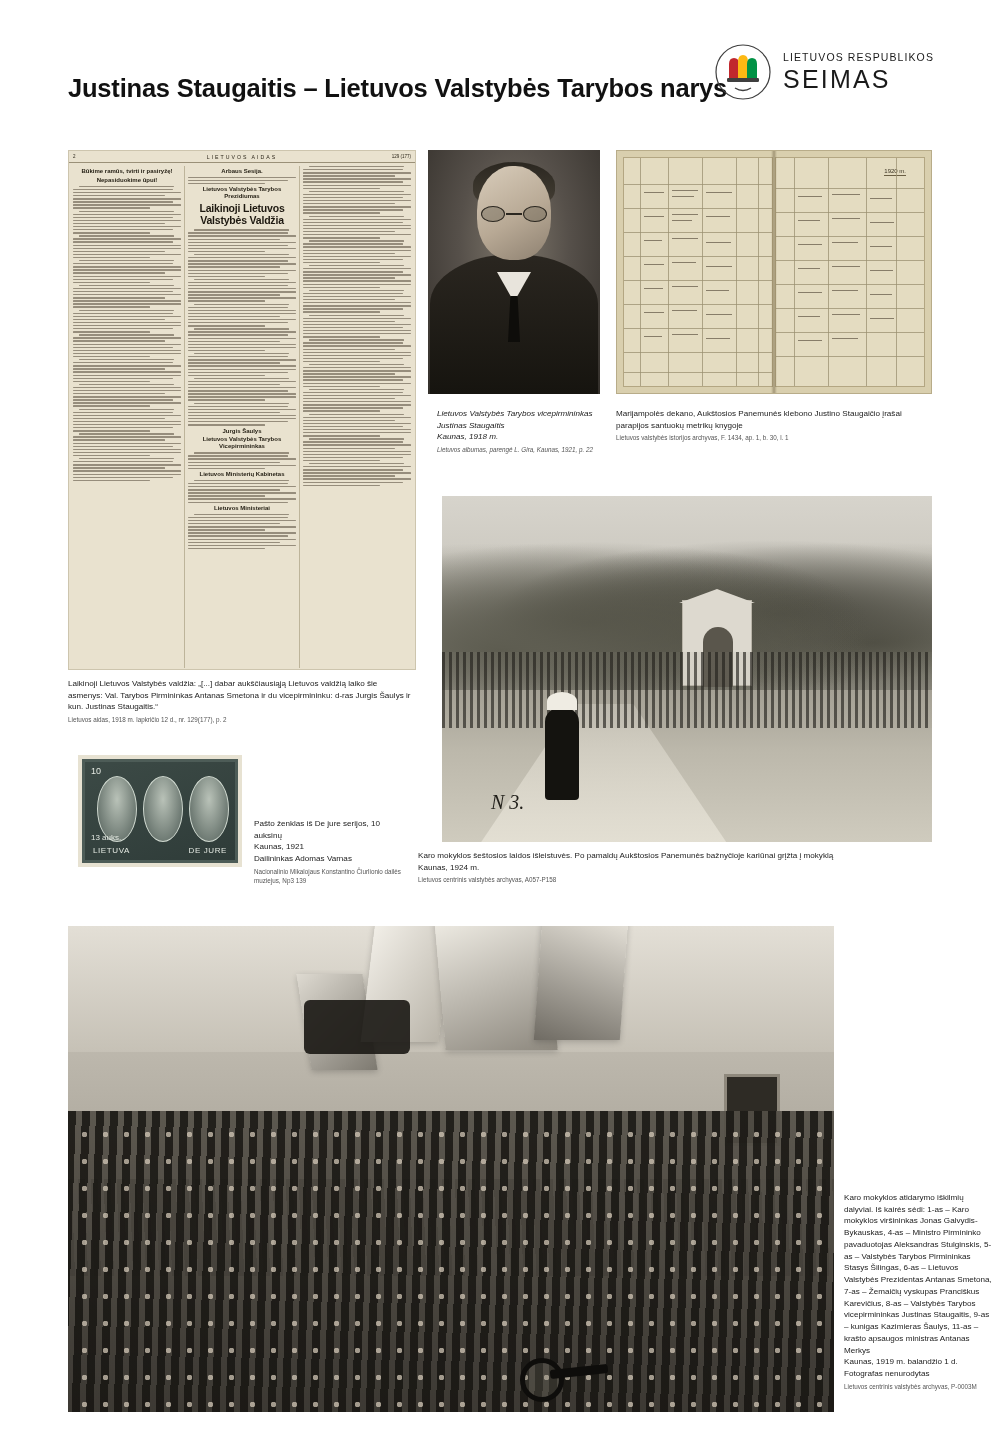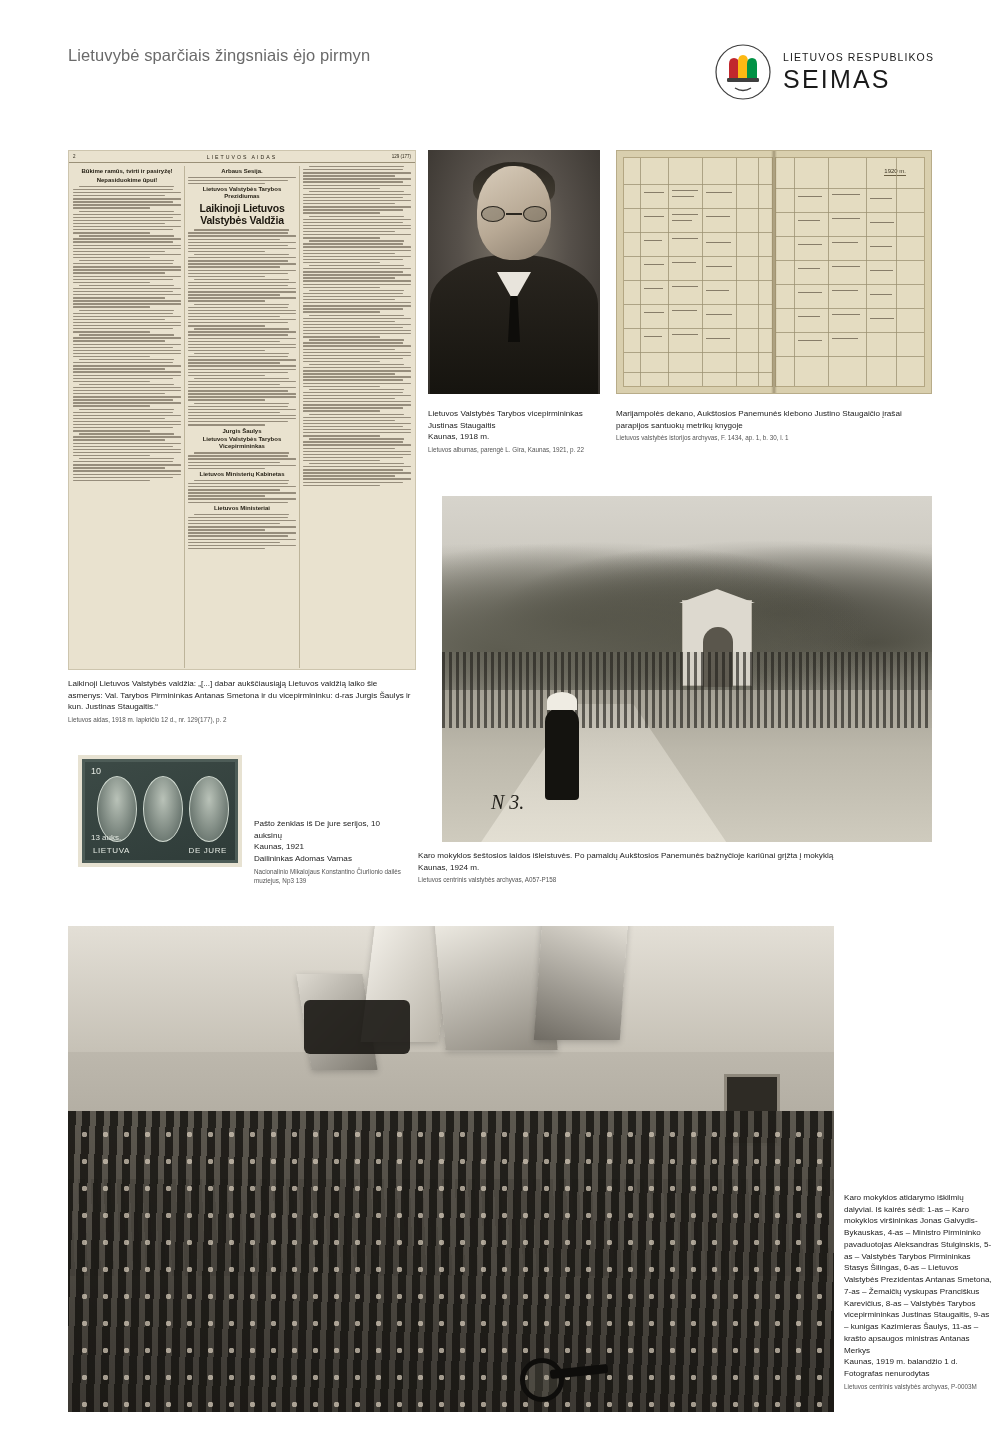--- a/index.html
+++ b/index.html
@@ -463,32 +463,32 @@
     line-height: 1.45;
     color: #1b1b1b;
   }
   .cap .src {
     display: block;
     font-size: 6.3px;
     color: #555555;
     margin-top: 3px;
     line-height: 1.4;
   }
-  .cap-portrait { left: 428px; top: 408px; width: 172px; }
+  .cap-portrait { left: 437px; top: 408px; width: 172px; font-style: italic; }
   .cap-registry { left: 616px; top: 408px; width: 316px; }
   .cap-newspaper { left: 68px; top: 678px; width: 346px; }
   .cap-field { left: 418px; top: 850px; width: 492px; }
   .cap-stamp { left: 254px; top: 818px; width: 150px; }
   .cap-hall { left: 844px; top: 1192px; width: 150px; }
 </style>
 </head>
 <body>
 
 <div class="header">
-  <div class="header-subtitle">Lietuvybė sparčiais žingsniais ėjo pirmyn</div>
+  <div class="header-title">Justinas Staugaitis – Lietuvos Valstybės Tarybos narys</div>
 
   <div class="logo-wrap">
     <div class="logo-mark">
       <svg width="56" height="56" viewBox="0 0 56 56" aria-hidden="true">
         <circle cx="28" cy="28" r="27" fill="none" stroke="#3f3f3f" stroke-width="1.2"></circle>
         <g>
           <path d="M14 34 L14 20 Q14 14 19 14 Q24 14 24 20 L24 34 Z" fill="#c1272d"></path>
           <path d="M23 36 L23 18 Q23 11 28 11 Q33 11 33 18 L33 36 Z" fill="#fdb913"></path>
           <path d="M32 34 L32 20 Q32 14 37 14 Q42 14 42 20 L42 34 Z" fill="#009245"></path>
           <rect x="12" y="34" width="32" height="4" rx="1.2" fill="#3f3f3f"></rect>

